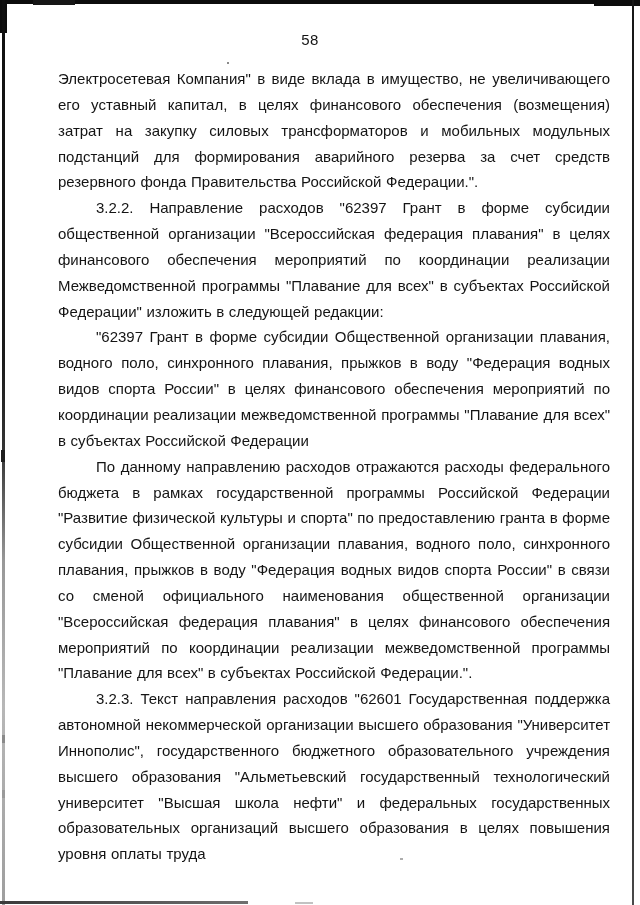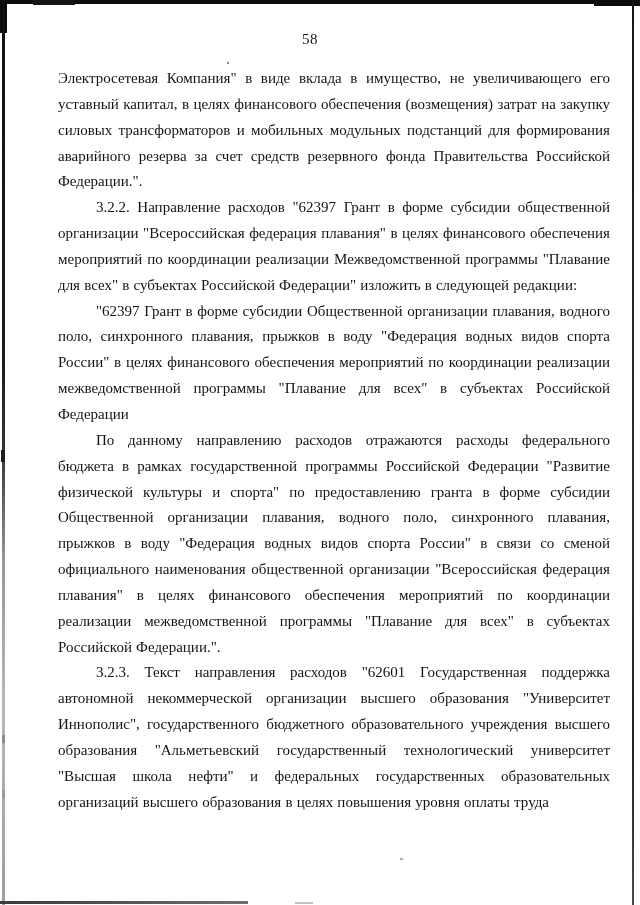--- a/index.html
+++ b/index.html
@@ -1,21 +1,21 @@
 <!DOCTYPE html>
 <html><head>
 <meta charset="utf-8">
 <style>
   html,body{margin:0;padding:0;background:#ffffff;}
   .scan{
     position:relative;
     width:640px;height:905px;
     background:#ffffff;
     overflow:hidden;
-    font-family:Liberation Serif, serif;
+    font-family:Liberation Sans, sans-serif;
     color:#141414;
   }
   
   .edge{position:absolute;}
   .edge-top{top:0;left:0;width:640px;height:4px;background:#0c0c0c;}
   .edge-top-thick{top:0;left:594px;width:46px;height:6px;background:#0c0c0c;}
   .edge-top-dash{top:0;left:33px;width:42px;height:5px;background:#161616;}
   .edge-left-corner{top:0;left:0;width:7px;height:33px;background:#0c0c0c;}
   .edge-left{
     top:0;left:2px;width:3px;height:905px;

